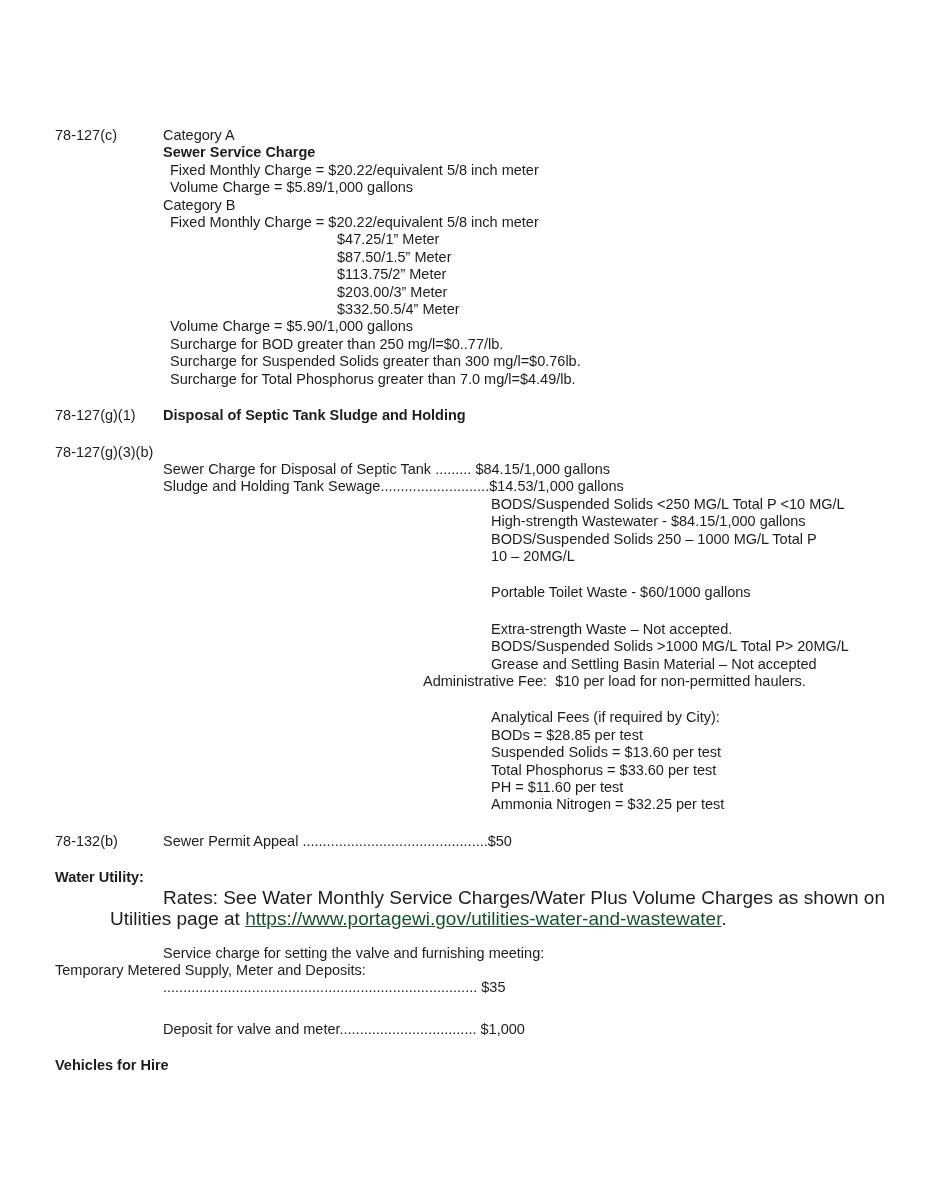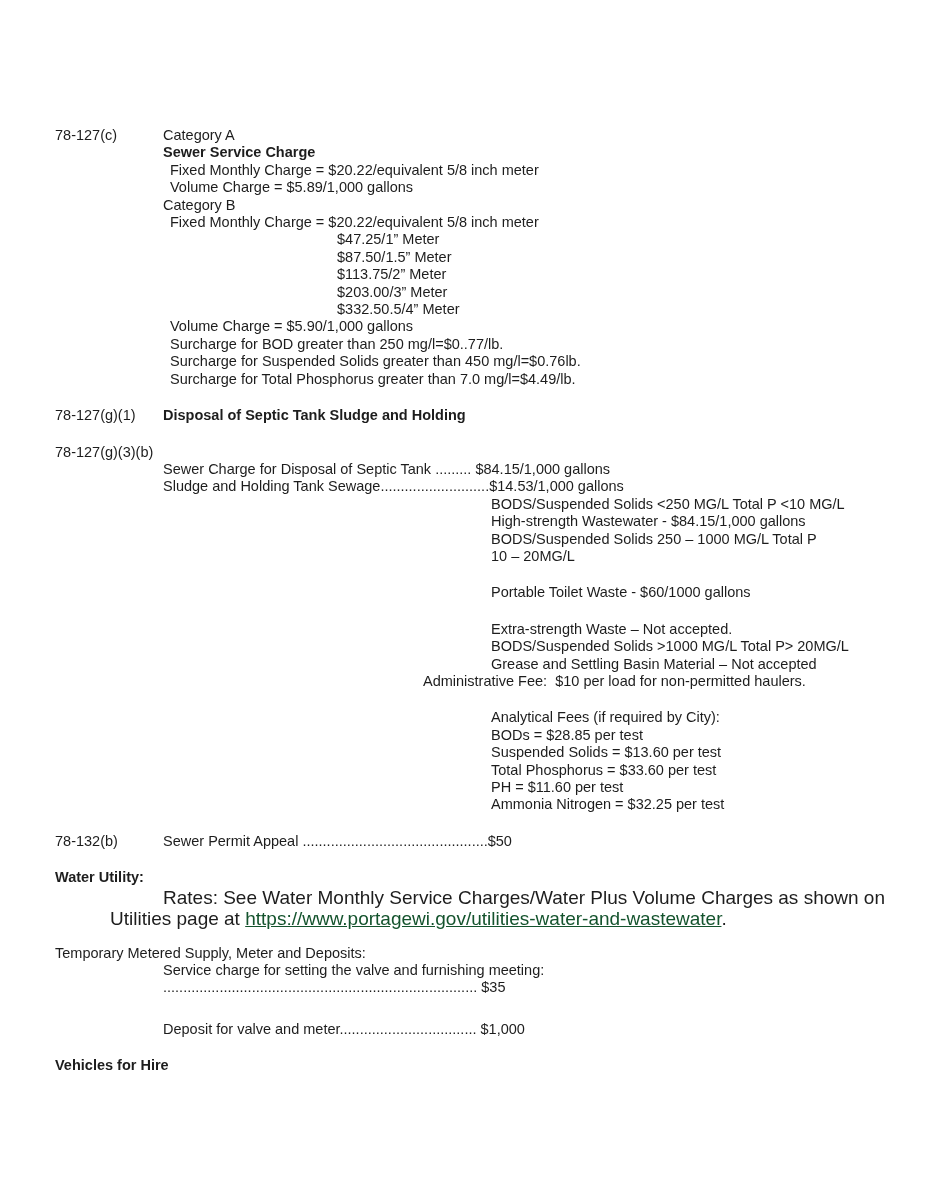--- a/index.html
+++ b/index.html
@@ -42,21 +42,21 @@
         <div class="line sub">Volume Charge = $5.89/1,000 gallons</div>
         <div class="line">Category B</div>
         <div class="line sub">Fixed Monthly Charge = $20.22/equivalent 5/8 inch meter</div>
         <div class="line meters">$47.25/1” Meter</div>
         <div class="line meters">$87.50/1.5” Meter</div>
         <div class="line meters">$113.75/2” Meter</div>
         <div class="line meters">$203.00/3” Meter</div>
         <div class="line meters">$332.50.5/4” Meter</div>
         <div class="line sub">Volume Charge = $5.90/1,000 gallons</div>
         <div class="line sub">Surcharge for BOD greater than 250 mg/l=$0..77/lb.</div>
-        <div class="line sub">Surcharge for Suspended Solids greater than 450 mg/l=$0.76lb.</div>
+        <div class="line sub">Surcharge for Suspended Solids greater than 300 mg/l=$0.76lb.</div>
         <div class="line sub">Surcharge for Total Phosphorus greater than 7.0 mg/l=$4.49/lb.</div>
       </div>
     </div>
 
     <div class="gap"></div>
 
     <div class="row">
       <div class="code">78-127(g)(1)</div>
       <div class="body-col">
         <div class="line b">Disposal of Septic Tank Sludge and Holding</div>
@@ -106,22 +106,22 @@
       <div class="line b">Water Utility:</div>
       <div class="rates">
         <div class="line l1">Rates: See Water Monthly Service Charges/Water Plus Volume Charges as shown on</div>
         <div class="line l2"><span>Utilities page at </span><a class="link">https://www.portagewi.gov/utilities-water-and-wastewater</a><span>.</span></div>
       </div>
     </div>
 
     <div class="gap-sm"></div>
 
     <div>
+      <div class="line ind">Service charge for setting the valve and furnishing meeting:</div>
       <div class="line">Temporary Metered Supply, Meter and Deposits:</div>
-      <div class="line ind">Service charge for setting the valve and furnishing meeting:</div>
       <div class="line ind">.............................................................................. $35</div>
       <div class="gap-lg"></div>
       <div class="line ind">Deposit for valve and meter.................................. $1,000</div>
     </div>
 
     <div class="gap"></div>
 
     <div>
       <div class="line b">Vehicles for Hire</div>
     </div>

